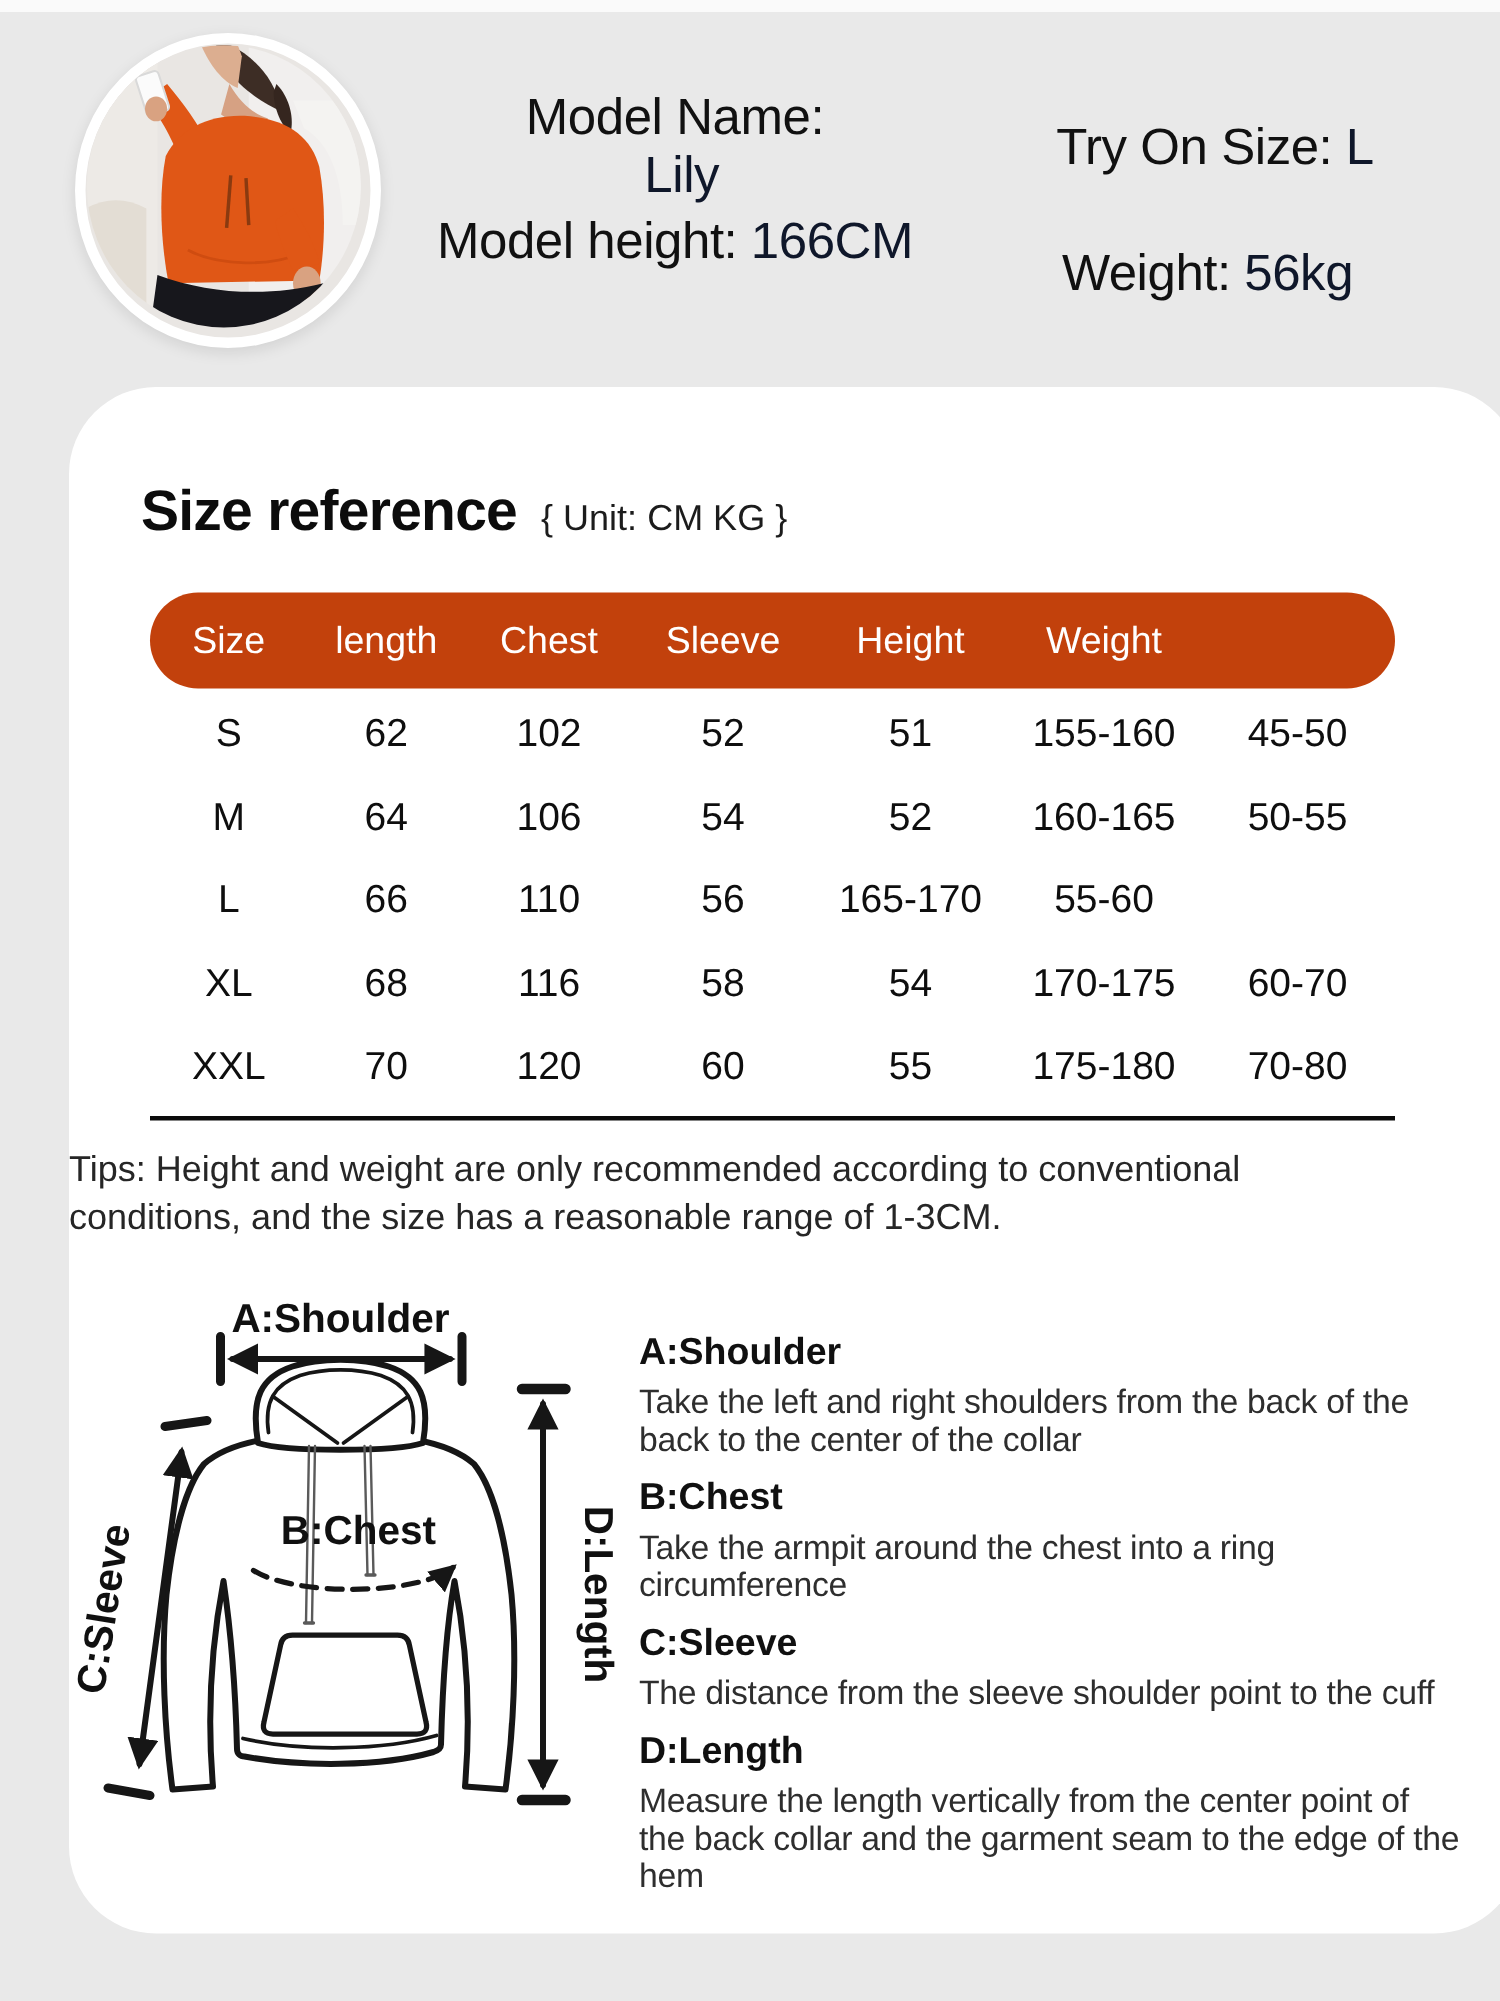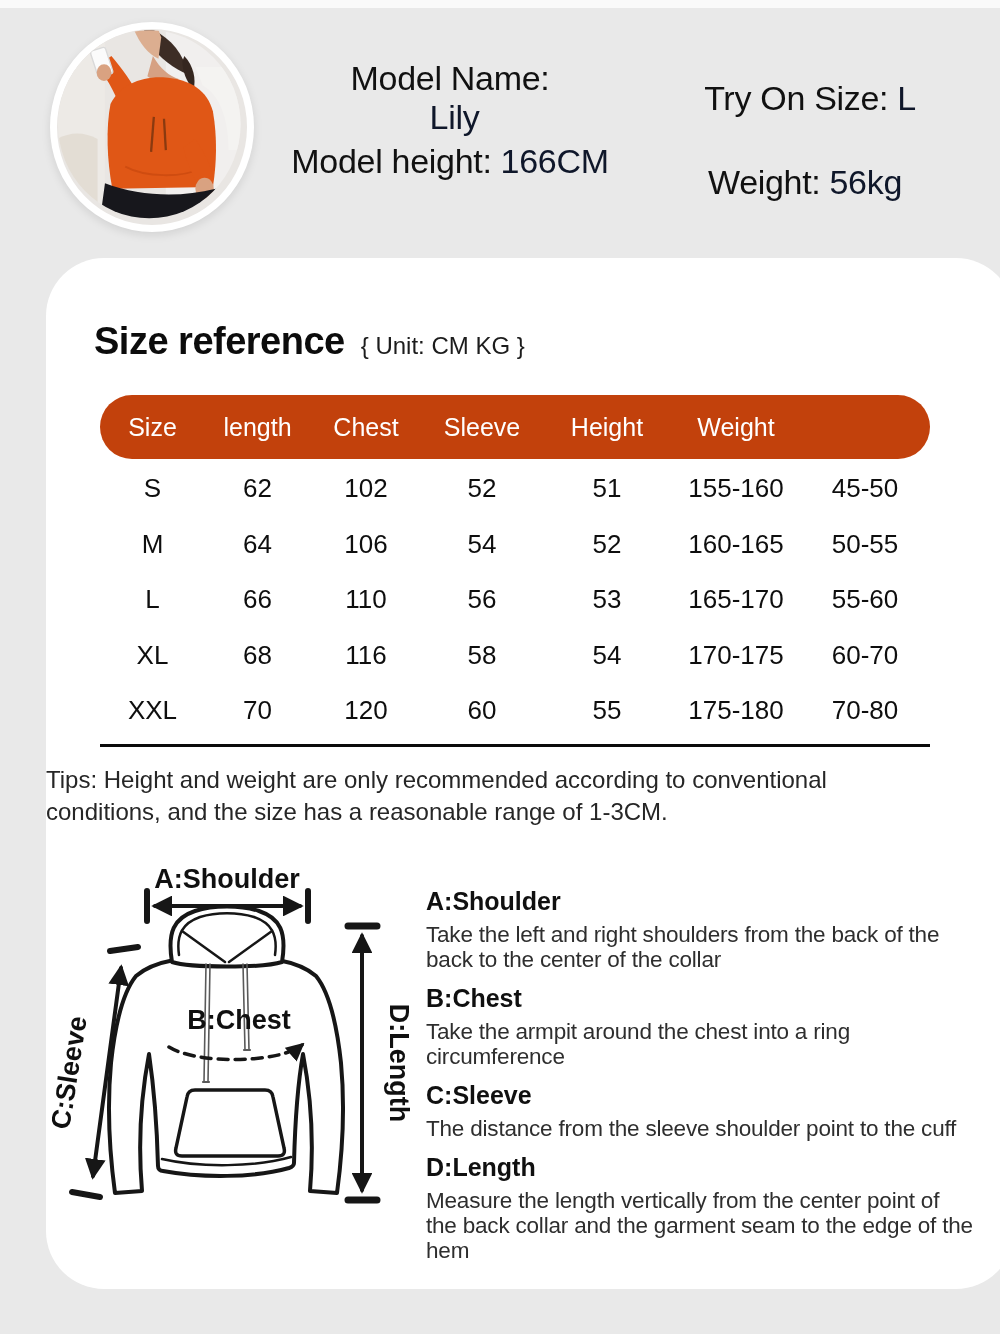--- a/index.html
+++ b/index.html
@@ -131,21 +131,20 @@
           <div class="tcell">54</div>
           <div class="tcell">52</div>
           <div class="tcell">160-165</div>
           <div class="tcell">50-55</div>
         </div>
         <div class="trow grid7">
           <div class="tcell">L</div>
           <div class="tcell">66</div>
           <div class="tcell">110</div>
           <div class="tcell">56</div>
-          <div class="tcell">53</div>
           <div class="tcell">165-170</div>
           <div class="tcell">55-60</div>
         </div>
         <div class="trow grid7">
           <div class="tcell">XL</div>
           <div class="tcell">68</div>
           <div class="tcell">116</div>
           <div class="tcell">58</div>
           <div class="tcell">54</div>
           <div class="tcell">170-175</div>

